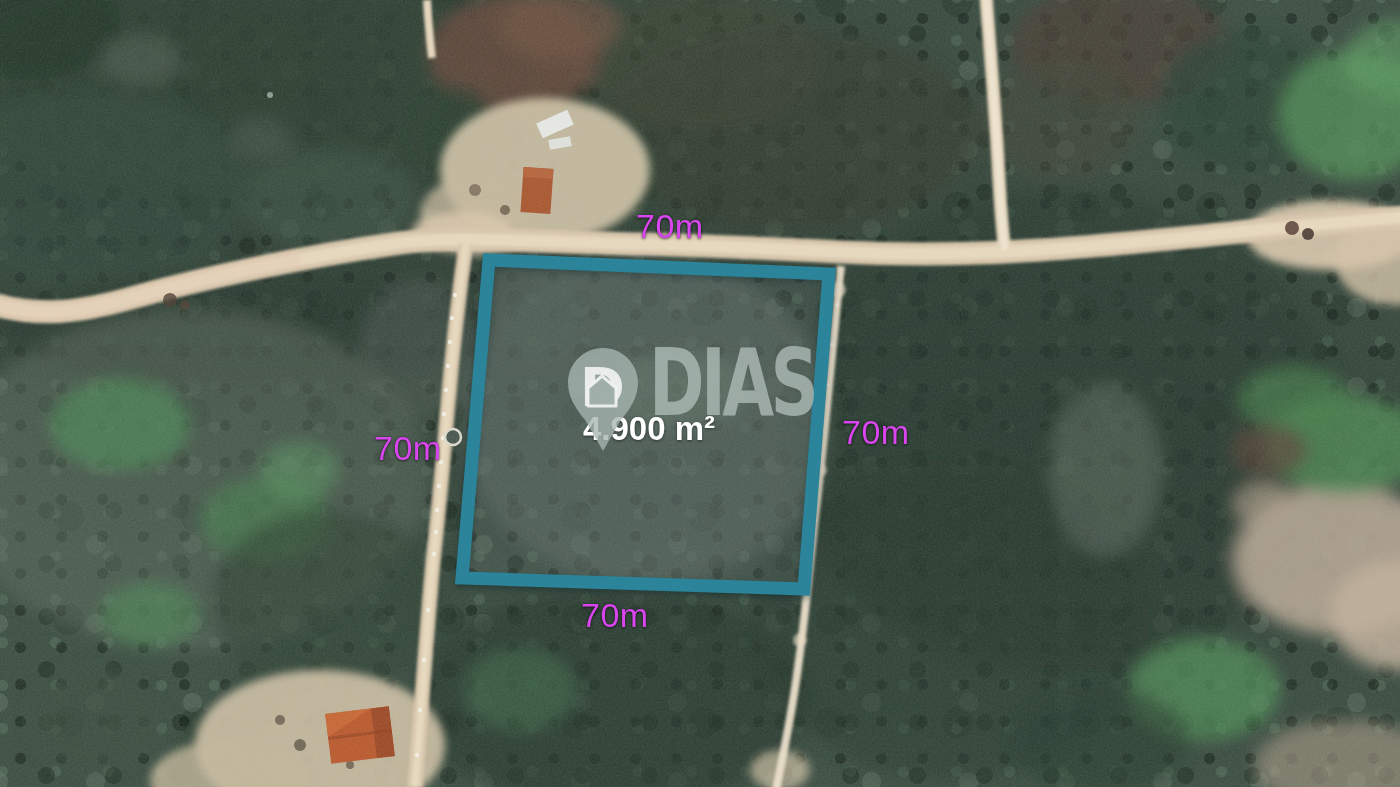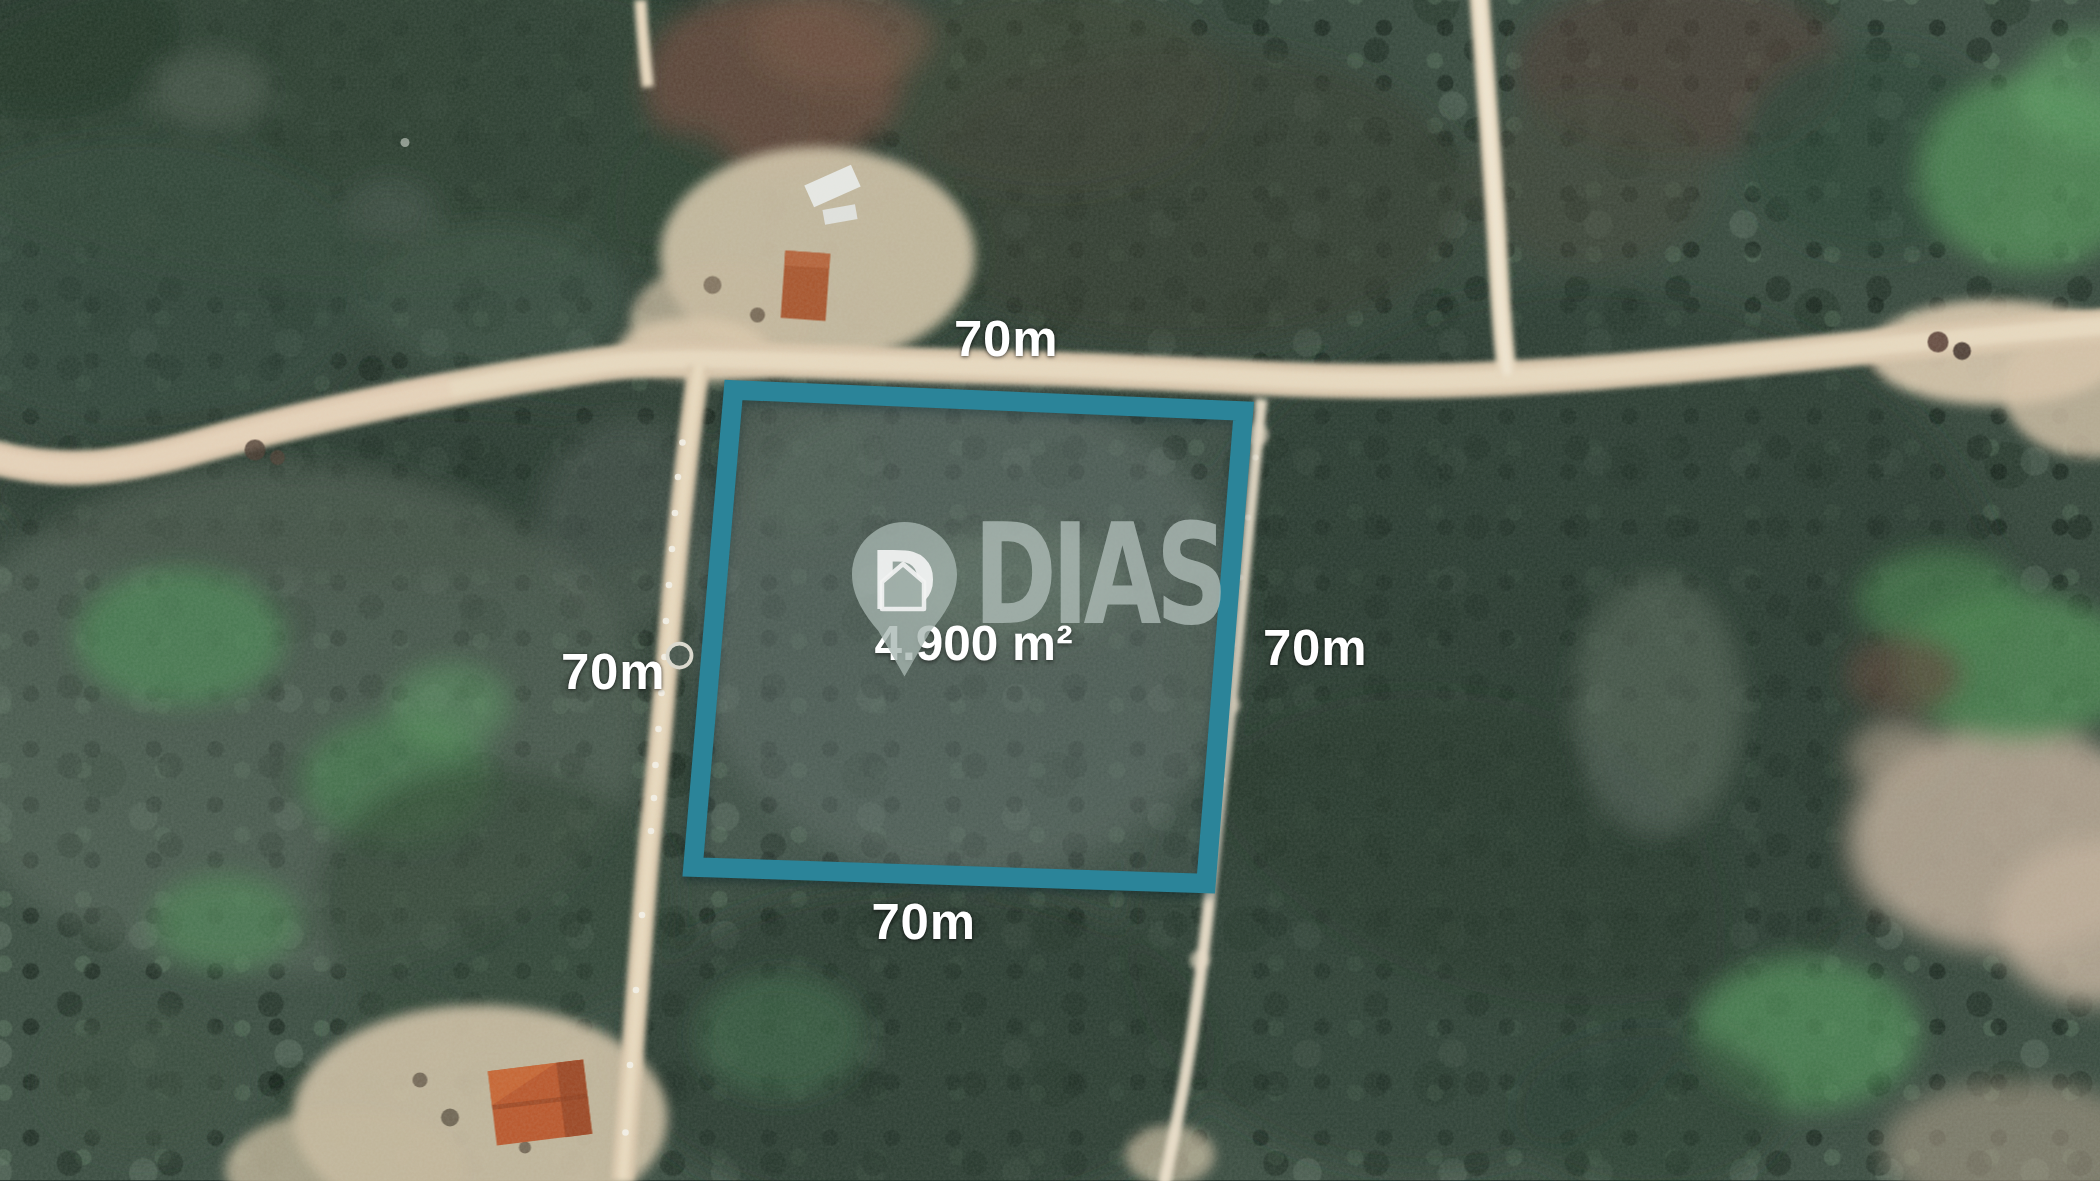--- a/index.html
+++ b/index.html
@@ -13,21 +13,21 @@
       radial-gradient(circle, rgba(13,24,17,.50) 0 5px,  rgba(0,0,0,0) 6px),
       radial-gradient(circle, rgba(21,34,25,.45) 0 8px,  rgba(0,0,0,0) 9px),
       radial-gradient(circle, rgba(99,128,103,.38) 0 5px, rgba(0,0,0,0) 6px),
       radial-gradient(circle, rgba(129,150,133,.26) 0 9px,rgba(0,0,0,0) 10px),
       radial-gradient(circle, rgba(36,54,41,.50) 0 15px, rgba(0,0,0,0) 16px);
     background-size:100% 100%,100% 100%,41px 37px,67px 53px,53px 43px,97px 79px,127px 103px;
     background-position:0 0,0 0,0 0,13px 7px,29px 19px,47px 31px,5px 53px;}
   svg.scene{position:absolute;left:0;top:0;z-index:1;}
   svg.plot{position:absolute;left:0;top:0;z-index:2;
            filter:drop-shadow(0 3px 3px rgba(0,25,35,.38));}
-  .dim{position:absolute;z-index:4;color:#ffffff;font-weight:bold;font-size:34px;
+  .dim{position:absolute;z-index:4;color:#d946ef;font-weight:normal;font-size:34px;
        letter-spacing:.5px;line-height:1;
        text-shadow:0 1px 3px rgba(0,0,0,.55),0 0 2px rgba(0,0,0,.35);}
   .area-label{position:absolute;left:583px;top:412px;z-index:4;color:#fff;
        font-weight:bold;font-size:33px;line-height:1;
        text-shadow:0 1px 3px rgba(0,0,0,.5);}
   .wm-brand{position:absolute;left:649px;top:337px;z-index:3;
        font-family:"DejaVu Sans",sans-serif;font-weight:bold;font-size:93px;
        line-height:1;letter-spacing:-5px;color:rgba(174,188,183,.80);
        transform:scaleX(.72);transform-origin:0 0;white-space:nowrap;}
   .wm-tagline{position:absolute;left:616px;top:421px;z-index:3;

